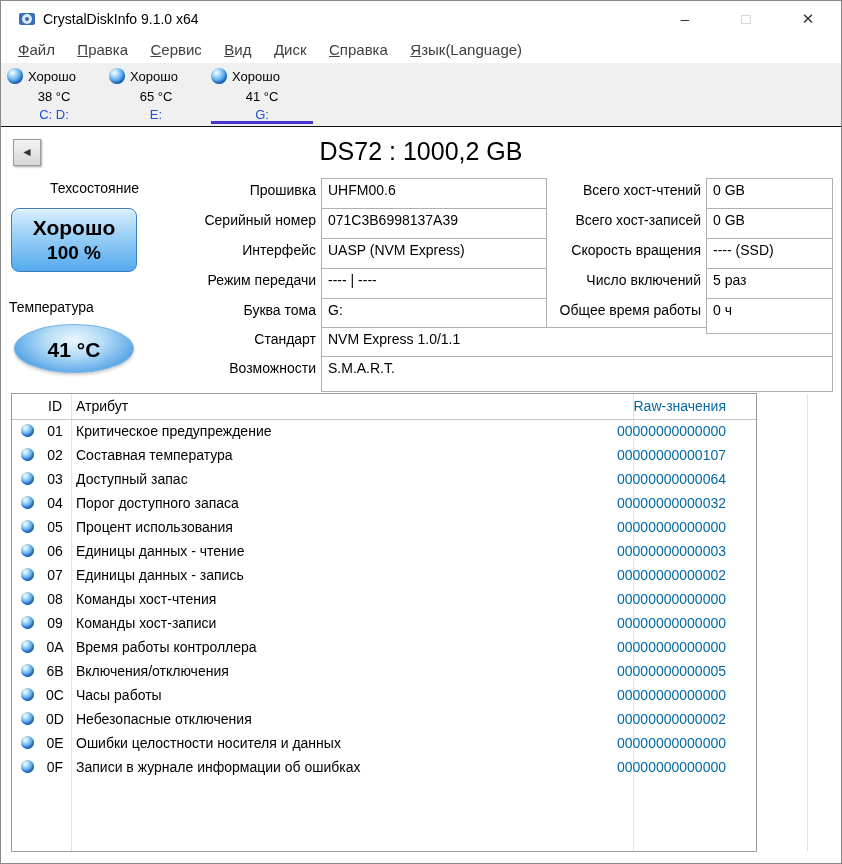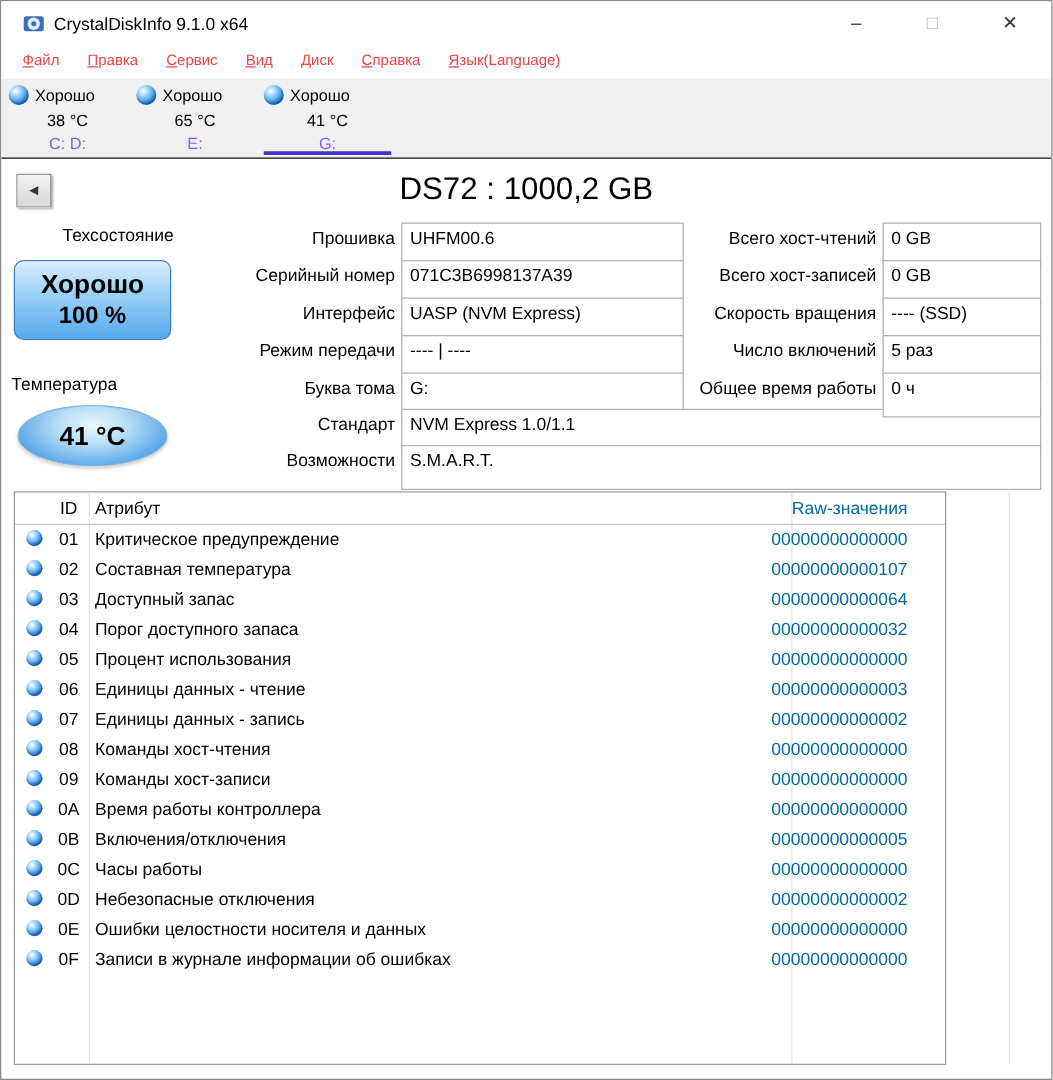--- a/index.html
+++ b/index.html
@@ -10,35 +10,35 @@
   .titlebar{position:absolute;top:0;left:0;width:100%;height:36px;background:#fff;}
   .app-icon{position:absolute;left:17px;top:9px;width:18px;height:18px;}
   .title-text{position:absolute;left:42px;top:10px;font-size:14px;color:#000;white-space:nowrap;}
   .win-btn{position:absolute;top:2px;width:46px;height:32px;line-height:32px;text-align:center;font-size:15px;color:#333;}
   .btn-min{right:133px;}
   .btn-max{right:72px;color:#b8b8b8;}
   .btn-close{right:10px;}
 
   
   .menubar{position:absolute;top:36px;left:0;width:100%;height:27px;background:#fff;padding-left:8px;box-sizing:border-box;white-space:nowrap;}
-  .menu-item{display:inline-block;padding:4px 9px;font-size:12px;color:#ef4444;}
+  .menu-item{display:inline-block;padding:4px 9px;font-size:15px;color:#404040;}
   .menu-item::first-letter{text-decoration:underline;}
 
   
   .tabstrip{position:absolute;top:62px;left:0;width:100%;height:63px;background:#f0f0f0;border-bottom:1px solid #111;}
   .drive-tab{position:absolute;top:0;height:63px;}
   .tab-1{left:2px;width:102px;}
   .tab-2{left:104px;width:102px;}
   .tab-3{left:206px;width:110px;}
   .tab-row1{position:absolute;top:5px;left:4px;display:flex;align-items:center;gap:5px;}
   .orb{border-radius:50%;background:radial-gradient(circle at 35% 30%,#ffffff 0%,#b5e0ff 20%,#49a0e8 55%,#1266b4 82%,#0b4e8e 100%);box-shadow:inset -1px -2px 2px rgba(0,20,80,0.3);}
   .orb-lg{width:16px;height:16px;}
   .tab-status{font-size:13px;color:#000;}
   .tab-temp{position:absolute;top:26px;left:0;width:100%;text-align:center;font-size:13px;color:#000;}
-  .tab-letters{position:absolute;top:44px;left:0;width:100%;text-align:center;font-size:13px;color:#8b5cf6;}
+  .tab-letters{position:absolute;top:44px;left:0;width:100%;text-align:center;font-size:13px;color:#1d4ed8;}
   .tab-underline{position:absolute;left:4px;right:4px;bottom:2px;height:3px;background:#4433cc;}
 
   
   .back-button{position:absolute;left:12px;top:138px;width:26px;height:25px;background:linear-gradient(180deg,#f3f3f3,#d7d7d7);border:1px solid #9a9a9a;box-shadow:1px 1px 2px rgba(0,0,0,0.35);text-align:center;line-height:25px;font-size:12px;color:#333;}
   .drive-title{position:absolute;top:136px;left:0;width:100%;text-align:center;font-size:25px;color:#000;}
 
   
   .health-label{position:absolute;left:8px;top:179px;width:130px;text-align:right;font-size:14px;color:#000;}
   .health-button{position:absolute;left:10px;top:207px;width:126px;height:64px;border:1px solid #3c7fc0;border-radius:8px;background:linear-gradient(180deg,#dbeeff 0%,#9ed2f6 40%,#55a9ee 100%);text-align:center;box-shadow:inset 0 1px 0 rgba(255,255,255,0.7);box-sizing:border-box;}
   .health-status{font-size:21px;font-weight:bold;color:#000;margin-top:7px;}
@@ -232,21 +232,21 @@
       <span class="t-raw">00000000000000</span>
     </div>
     <div class="t-row" style="top:241px">
       <span class="orb orb-sm"></span>
       <span class="t-id">0A</span>
       <span class="t-attr">Время работы контроллера</span>
       <span class="t-raw">00000000000000</span>
     </div>
     <div class="t-row" style="top:265px">
       <span class="orb orb-sm"></span>
-      <span class="t-id">0B</span>
+      <span class="t-id">6B</span>
       <span class="t-attr">Включения/отключения</span>
       <span class="t-raw">00000000000005</span>
     </div>
     <div class="t-row" style="top:289px">
       <span class="orb orb-sm"></span>
       <span class="t-id">0C</span>
       <span class="t-attr">Часы работы</span>
       <span class="t-raw">00000000000000</span>
     </div>
     <div class="t-row" style="top:313px">

